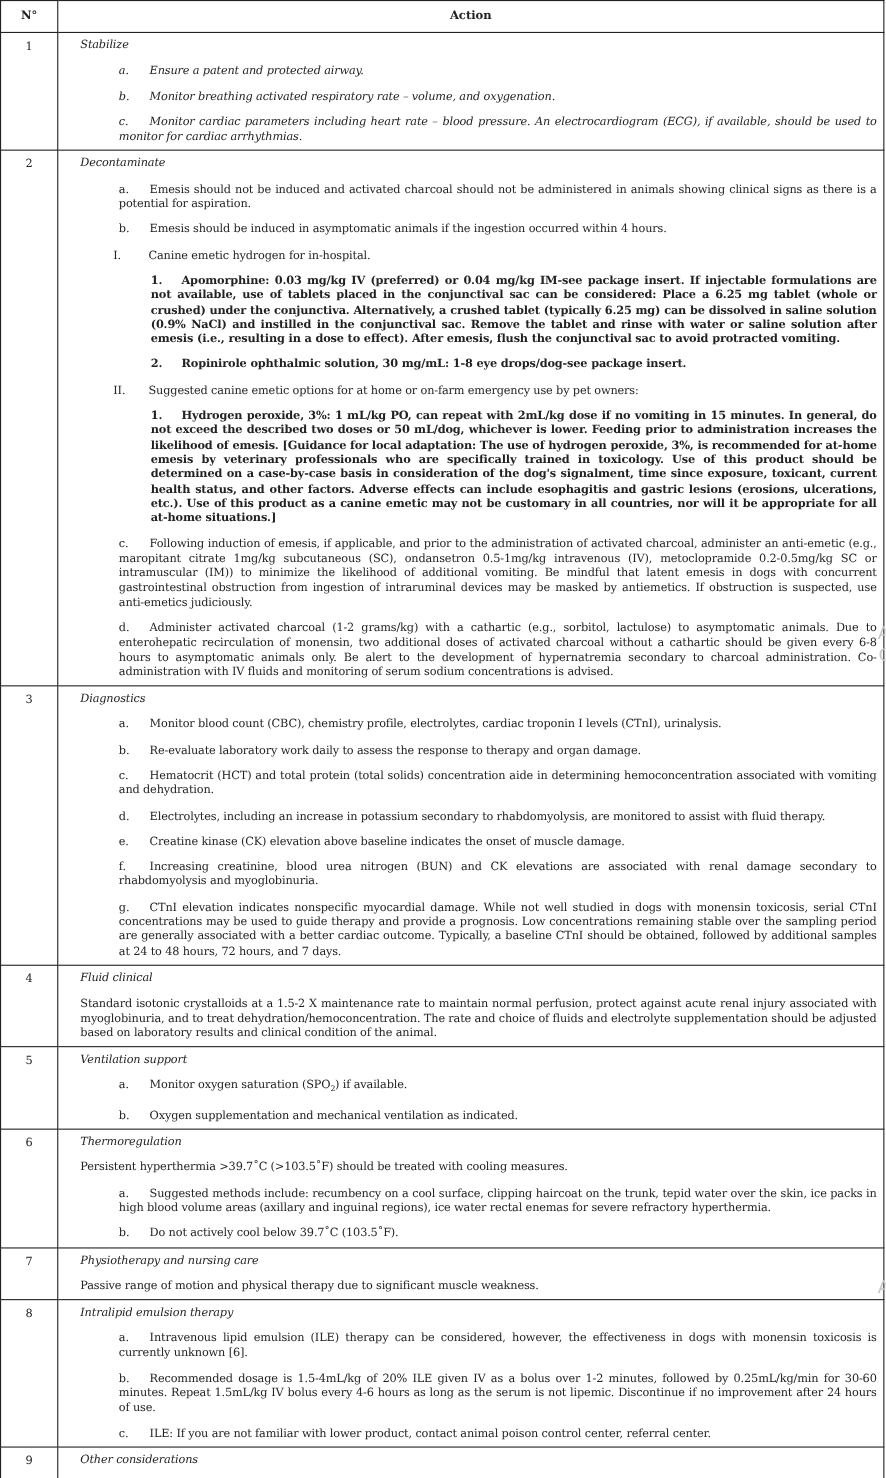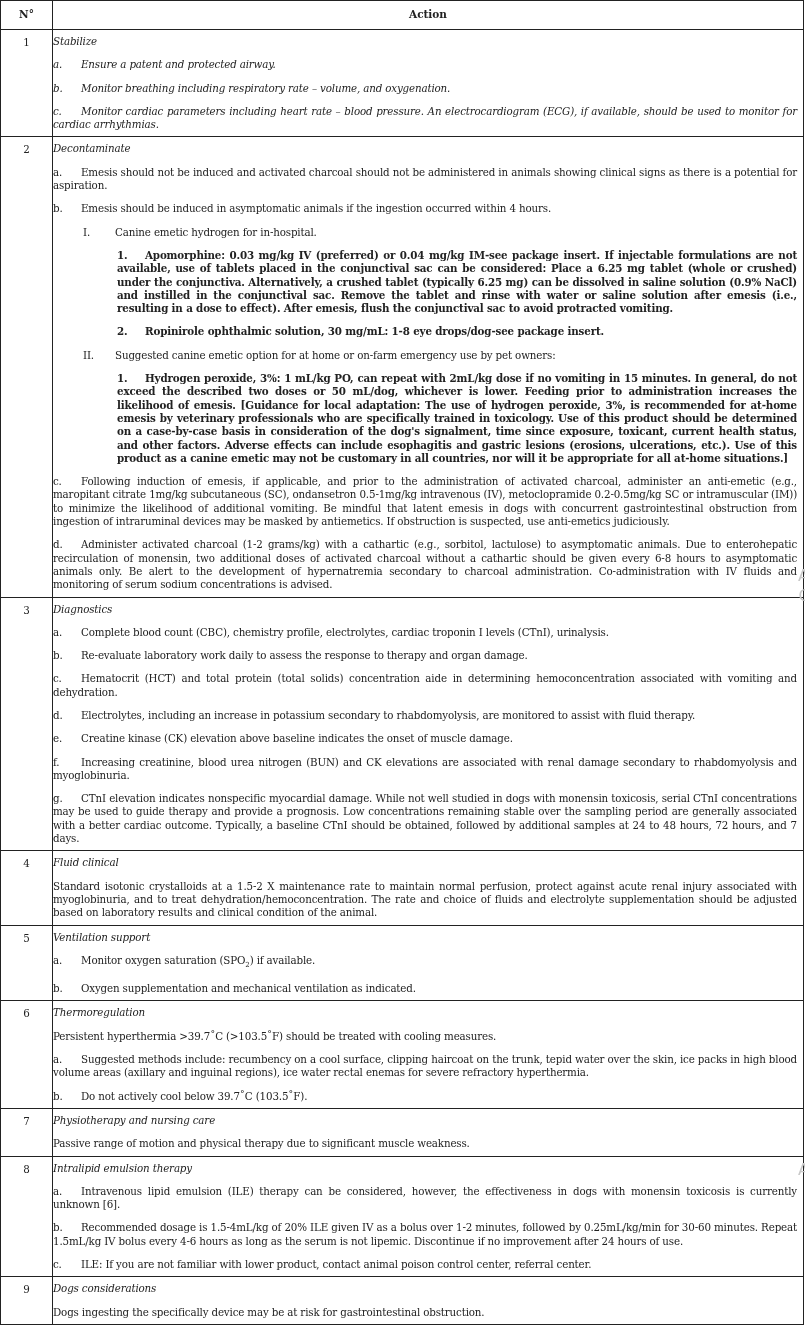--- a/index.html
+++ b/index.html
@@ -3,28 +3,28 @@
 <meta charset="utf-8">
 <style>
   html, body { margin: 0; padding: 0; background: #ffffff; }
   body { width: 805px; height: 1344px; overflow: hidden; position: relative;
          font-family: "DejaVu Serif", "Liberation Serif", serif; color: #222; }
   table { border-collapse: collapse; width: 804px; table-layout: fixed; font-size: 10.3px; line-height: 13.3px; }
   col.c-num { width: 52px; }
   td, th { border: 1px solid #222; vertical-align: top; }
   th { font-weight: bold; height: 26px; vertical-align: middle; text-align: center; font-size: 10.5px; }
   td.num { text-align: center; padding-top: 6px; }
-  td.act { padding: 5px 6px 3px 0; text-align: justify; letter-spacing: -0.15px; }
+  td.act { padding: 5px 6px 3px 20px; text-align: justify; letter-spacing: -0.15px; }
   .title { font-style: italic; margin: 0 0 10px 0; }
   p { margin: 0 0 10px 0; }
   p.last { margin-bottom: 2px; }
   .it { font-style: italic; }
   .lbl { display: inline-block; min-width: 28px; }
   .lbl-wide { display: inline-block; min-width: 32px; }
-  .l1 { padding-left: 0; }
+  .l1 { padding-left: 0; margin-left: 35px; }
   .l2 { padding-left: 30px; }
   .l3 { padding-left: 64px; font-weight: bold; }
   .watermark { position: absolute; color: #c8c8c8; font-family: "DejaVu Sans", sans-serif; font-size: 16px; }
 </style>
 </head>
 <body>
 
 <table>
   <colgroup>
       <col class="c-num">
@@ -36,46 +36,46 @@
       <th>Action</th>
     </tr>
   </thead>
   <tbody>
 
     <tr>
       <td class="num">1</td>
       <td class="act it">
         <p class="title">Stabilize</p>
         <p class="l1"><span class="lbl">a.</span><span>Ensure a patent and protected airway.</span></p>
-        <p class="l1"><span class="lbl">b.</span><span>Monitor breathing including respiratory rate – volume, and oxygenation.</span></p>
+        <p class="l1"><span class="lbl">b.</span><span>Monitor breathing activated respiratory rate – volume, and oxygenation.</span></p>
         <p class="l1 last"><span class="lbl">c.</span><span>Monitor cardiac parameters including heart rate – blood pressure. An electrocardiogram (ECG), if available, should be used to monitor for cardiac arrhythmias.</span></p>
       </td>
     </tr>
 
     <tr>
       <td class="num">2</td>
       <td class="act">
         <p class="title">Decontaminate</p>
         <p class="l1"><span class="lbl">a.</span><span>Emesis should not be induced and activated charcoal should not be administered in animals showing clinical signs as there is a potential for aspiration.</span></p>
         <p class="l1"><span class="lbl">b.</span><span>Emesis should be induced in asymptomatic animals if the ingestion occurred within 4 hours.</span></p>
         <p class="l2"><span class="lbl-wide">I.</span><span>Canine emetic hydrogen for in-hospital.</span></p>
         <p class="l3"><span class="lbl">1.</span><span>Apomorphine: 0.03 mg/kg IV (preferred) or 0.04 mg/kg IM-see package insert. If injectable formulations are not available, use of tablets placed in the conjunctival sac can be considered: Place a 6.25 mg tablet (whole or crushed) under the conjunctiva. Alternatively, a crushed tablet (typically 6.25 mg) can be dissolved in saline solution (0.9% NaCl) and instilled in the conjunctival sac. Remove the tablet and rinse with water or saline solution after emesis (i.e., resulting in a dose to effect). After emesis, flush the conjunctival sac to avoid protracted vomiting.</span></p>
         <p class="l3"><span class="lbl">2.</span><span>Ropinirole ophthalmic solution, 30 mg/mL: 1-8 eye drops/dog-see package insert.</span></p>
-        <p class="l2"><span class="lbl-wide">II.</span><span>Suggested canine emetic option for at home or on-farm emergency use by pet owners:</span></p>
+        <p class="l2"><span class="lbl-wide">II.</span><span>Suggested canine emetic options for at home or on-farm emergency use by pet owners:</span></p>
         <p class="l3"><span class="lbl">1.</span><span>Hydrogen peroxide, 3%: 1 mL/kg PO, can repeat with 2mL/kg dose if no vomiting in 15 minutes. In general, do not exceed the described two doses or 50 mL/dog, whichever is lower. Feeding prior to administration increases the likelihood of emesis. [Guidance for local adaptation: The use of hydrogen peroxide, 3%, is recommended for at-home emesis by veterinary professionals who are specifically trained in toxicology. Use of this product should be determined on a case-by-case basis in consideration of the dog's signalment, time since exposure, toxicant, current health status, and other factors. Adverse effects can include esophagitis and gastric lesions (erosions, ulcerations, etc.). Use of this product as a canine emetic may not be customary in all countries, nor will it be appropriate for all at-home situations.]</span></p>
         <p class="l1"><span class="lbl">c.</span><span>Following induction of emesis, if applicable, and prior to the administration of activated charcoal, administer an anti-emetic (e.g., maropitant citrate 1mg/kg subcutaneous (SC), ondansetron 0.5-1mg/kg intravenous (IV), metoclopramide 0.2-0.5mg/kg SC or intramuscular (IM)) to minimize the likelihood of additional vomiting. Be mindful that latent emesis in dogs with concurrent gastrointestinal obstruction from ingestion of intraruminal devices may be masked by antiemetics. If obstruction is suspected, use anti-emetics judiciously.</span></p>
         <p class="l1 last"><span class="lbl">d.</span><span>Administer activated charcoal (1-2 grams/kg) with a cathartic (e.g., sorbitol, lactulose) to asymptomatic animals. Due to enterohepatic recirculation of monensin, two additional doses of activated charcoal without a cathartic should be given every 6-8 hours to asymptomatic animals only. Be alert to the development of hypernatremia secondary to charcoal administration. Co-administration with IV fluids and monitoring of serum sodium concentrations is advised.</span></p>
       </td>
     </tr>
 
     <tr>
       <td class="num">3</td>
       <td class="act">
         <p class="title">Diagnostics</p>
-        <p class="l1"><span class="lbl">a.</span><span>Complete blood count (CBC), chemistry profile, electrolytes, cardiac troponin I levels (CTnI), urinalysis.</span></p>
+        <p class="l1"><span class="lbl">a.</span><span>Monitor blood count (CBC), chemistry profile, electrolytes, cardiac troponin I levels (CTnI), urinalysis.</span></p>
         <p class="l1"><span class="lbl">b.</span><span>Re-evaluate laboratory work daily to assess the response to therapy and organ damage.</span></p>
         <p class="l1"><span class="lbl">c.</span><span>Hematocrit (HCT) and total protein (total solids) concentration aide in determining hemoconcentration associated with vomiting and dehydration.</span></p>
         <p class="l1"><span class="lbl">d.</span><span>Electrolytes, including an increase in potassium secondary to rhabdomyolysis, are monitored to assist with fluid therapy.</span></p>
         <p class="l1"><span class="lbl">e.</span><span>Creatine kinase (CK) elevation above baseline indicates the onset of muscle damage.</span></p>
         <p class="l1"><span class="lbl">f.</span><span>Increasing creatinine, blood urea nitrogen (BUN) and CK elevations are associated with renal damage secondary to rhabdomyolysis and myoglobinuria.</span></p>
         <p class="l1 last"><span class="lbl">g.</span><span>CTnI elevation indicates nonspecific myocardial damage. While not well studied in dogs with monensin toxicosis, serial CTnI concentrations may be used to guide therapy and provide a prognosis. Low concentrations remaining stable over the sampling period are generally associated with a better cardiac outcome. Typically, a baseline CTnI should be obtained, followed by additional samples at 24 to 48 hours, 72 hours, and 7 days.</span></p>
       </td>
     </tr>
 
     <tr>
@@ -119,21 +119,21 @@
         <p class="title">Intralipid emulsion therapy</p>
         <p class="l1"><span class="lbl">a.</span><span>Intravenous lipid emulsion (ILE) therapy can be considered, however, the effectiveness in dogs with monensin toxicosis is currently unknown [6].</span></p>
         <p class="l1"><span class="lbl">b.</span><span>Recommended dosage is 1.5-4mL/kg of 20% ILE given IV as a bolus over 1-2 minutes, followed by 0.25mL/kg/min for 30-60 minutes. Repeat 1.5mL/kg IV bolus every 4-6 hours as long as the serum is not lipemic. Discontinue if no improvement after 24 hours of use.</span></p>
         <p class="l1 last"><span class="lbl">c.</span><span>ILE: If you are not familiar with lower product, contact animal poison control center, referral center.</span></p>
       </td>
     </tr>
 
     <tr>
       <td class="num">9</td>
       <td class="act">
-        <p class="title">Dogs considerations</p>
+        <p class="title">Other considerations</p>
         <p class="last">Dogs ingesting the specifically device may be at risk for gastrointestinal obstruction.</p>
       </td>
     </tr>
   </tbody>
 </table>
 
 <span class="watermark" style="right:-4px; top:566px;">A</span>
 <span class="watermark" style="right:-6px; top:586px;">G</span>
 <span class="watermark" style="right:-4px; top:1160px;">A</span>
 

